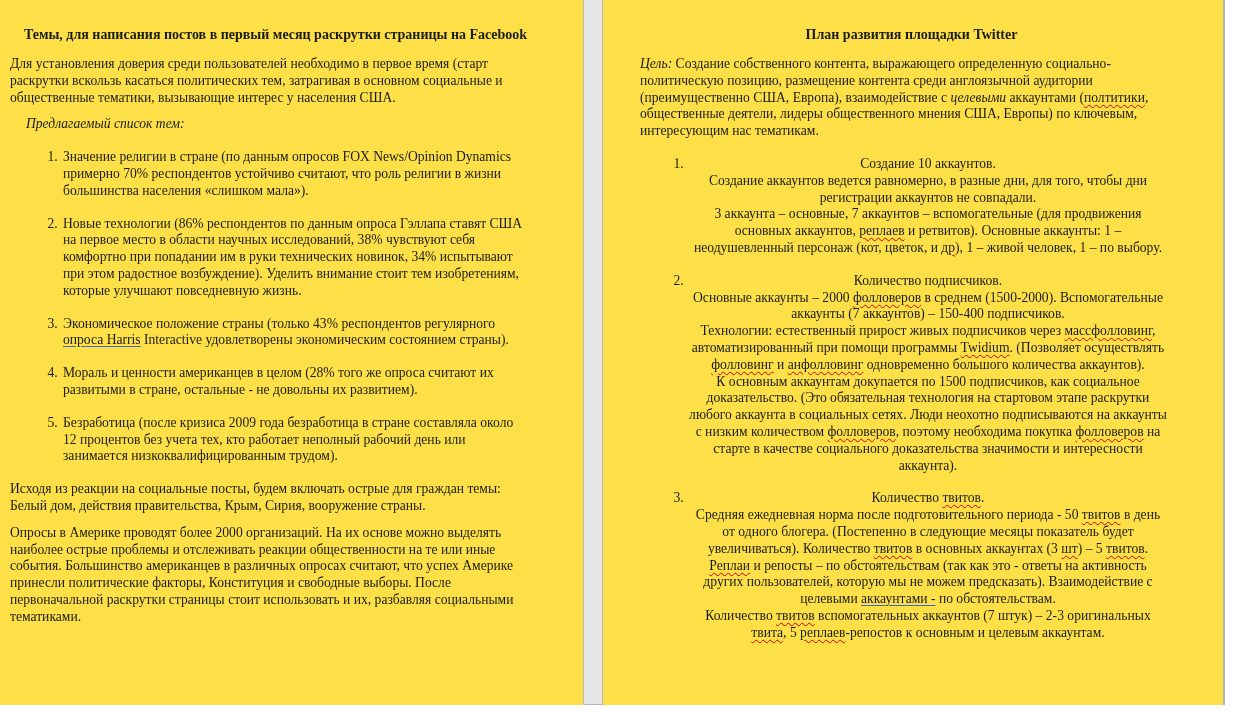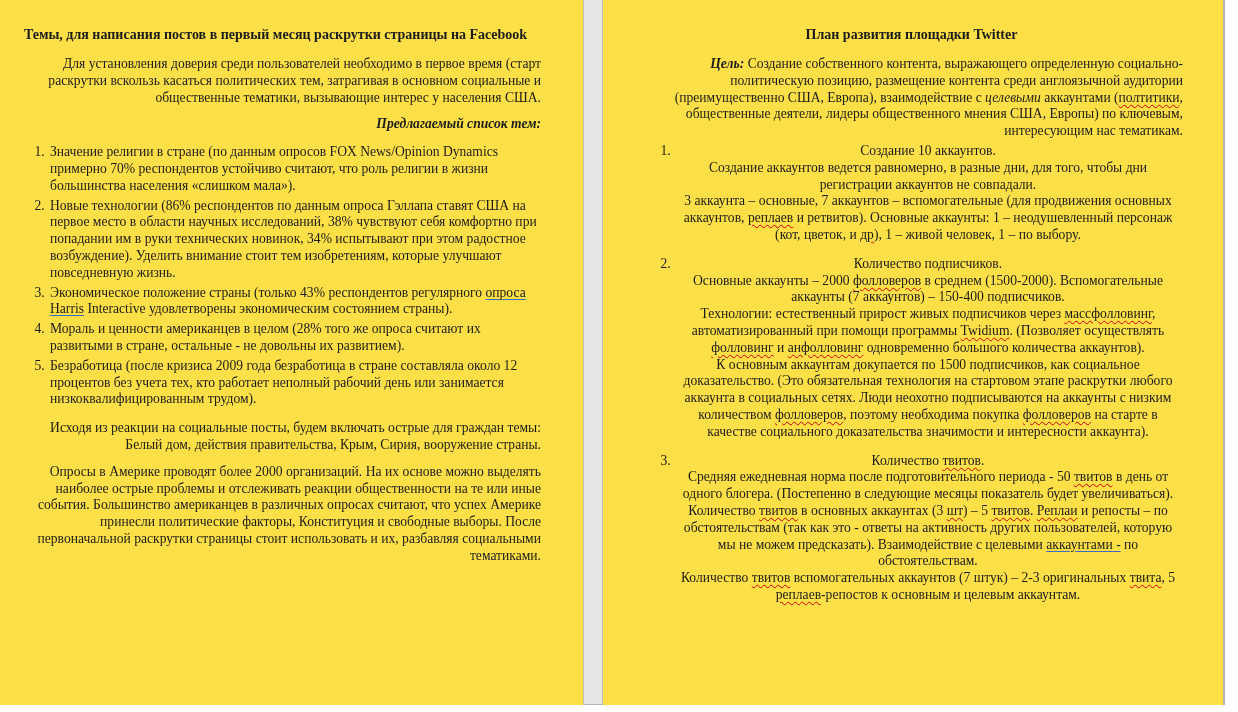--- a/index.html
+++ b/index.html
@@ -18,31 +18,31 @@
     border-left:1px solid #bdbdbd;border-right:1px solid #bdbdbd;
     border-bottom:1px solid #b5b5b5;box-sizing:border-box;
   }
   .page-right{width:622px;padding:26px 40px 0 37px;border-right:2px solid #b3b3b3;}
   .canvas-margin{flex:1;background:#ffffff;}
 
   .doc-title{
     font-size:14px;font-weight:bold;text-align:center;
     margin:0 0 13px 0;line-height:17px;
   }
-  .para{margin:0 0 10px 0;text-align:right;}
+  .para{margin:0 0 10px 0;}
   .subheading{margin:2px 0 11px 16px;}
   .page-right .para:first-of-type{margin-bottom:0;}
   .indent-block{margin:0 0 16px 31px;}
   ol.olist{margin:0 0 12px 0;padding-left:35px;}
   .page-right ol.olist{padding-left:31px;}
-  ol.olist li{margin:3px;padding-left:2px;}
+  ol.olist li{margin:16px;padding-left:2px;}
   ol.olist.loose li{margin-bottom:12px;text-align:center;}
   ol.olist.loose li:last-child{margin-bottom:0;}
 
-  .b{font-weight:bold;}
+  .b{font-weight:normal;}
   .i{font-style:italic;}
   .sq{
     text-decoration-line:underline;text-decoration-style:wavy;
     text-decoration-color:#d40000;text-decoration-thickness:1px;
     text-underline-offset:2px;
   }
   .ul{
     text-decoration-line:underline;text-decoration-style:solid;
     text-decoration-color:#3c6ac4;text-decoration-thickness:1px;
     text-underline-offset:2px;

